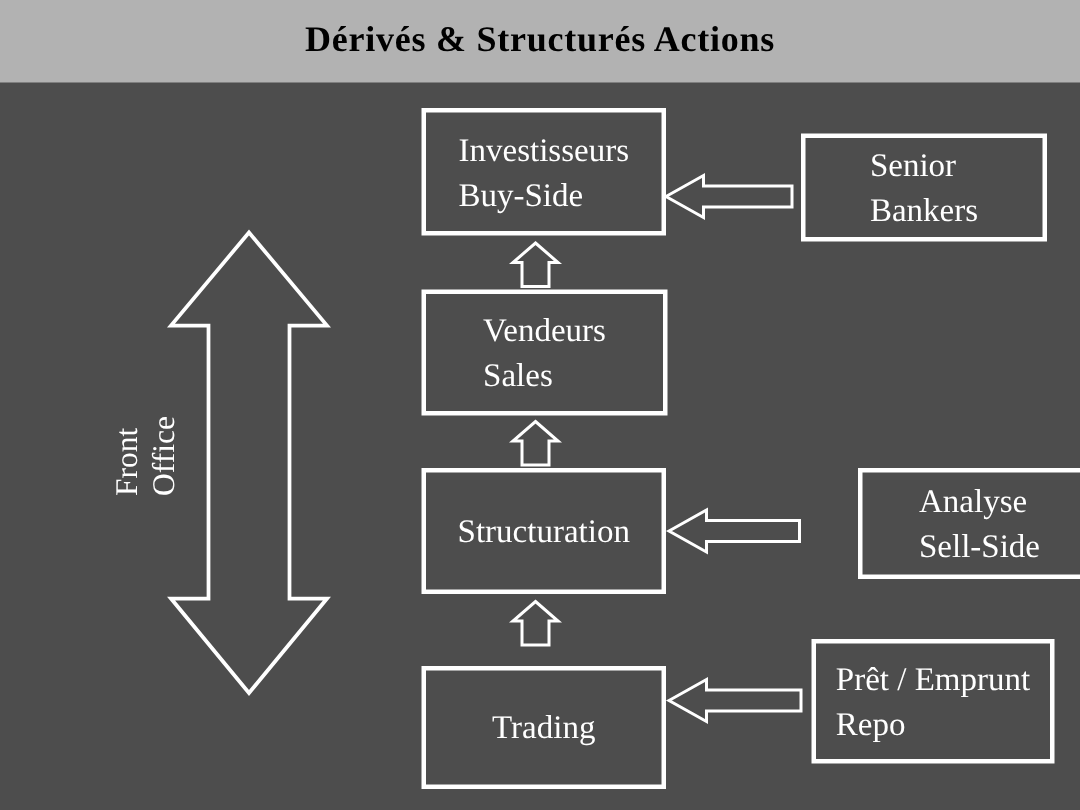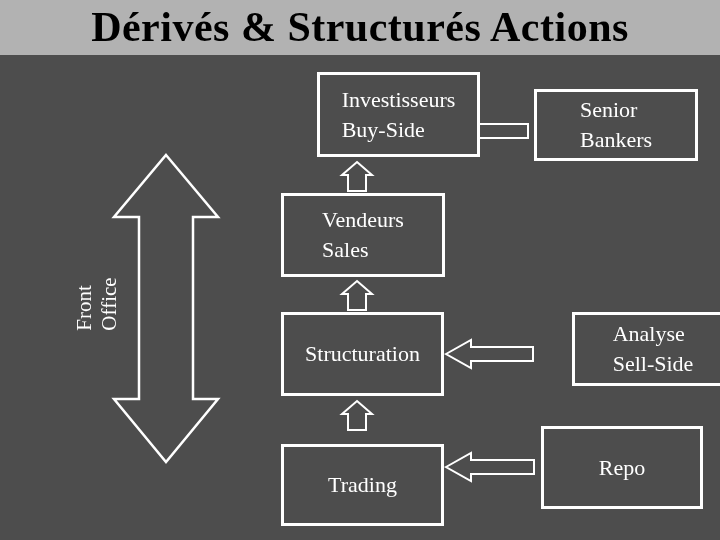--- a/index.html
+++ b/index.html
@@ -14,21 +14,21 @@
   .header-band {
     position: absolute;
     left: 0; top: 0;
     width: 720px; height: 55px;
     background: #b2b2b2;
   }
   .slide-title {
     width: 100%;
     text-align: center;
     line-height: 55px;
-    font-size: 42px;
+    font-size: 24px;
     font-weight: bold;
     color: #000000;
     letter-spacing: 0.5px;
     white-space: nowrap;
   }
   .arrow-layer {
     position: absolute;
     left: 0; top: 0;
     width: 720px; height: 540px;
     pointer-events: none;
@@ -44,21 +44,21 @@
     justify-content: center;
   }
   .dbox .box-text {
     font-size: 22px;
     line-height: 30px;
     text-align: left;
   }
   .dbox .box-text span { display: block; }
 
   
-  .box-investisseurs { left: 281px; top: 72px;  width: 163px; height: 85px; margin-left: 36px; }
+  .box-investisseurs { left: 281px; top: 72px;  width: 163px; height: 85px; }
   .box-vendeurs      { left: 281px; top: 193px; width: 164px; height: 84px; }
   .box-structuration { left: 281px; top: 312px; width: 163px; height: 84px; justify-content: center; }
   .box-trading       { left: 281px; top: 444px; width: 163px; height: 82px; }
   
   .box-senior        { left: 534px; top: 89px;  width: 164px; height: 72px; }
   .box-analyse       { left: 572px; top: 312px; width: 162px; height: 74px; }
   .box-pret          { left: 541px; top: 426px; width: 162px; height: 83px; }
 
   .front-office-label {
     position: absolute;
@@ -134,17 +134,18 @@
   </div>
 
   <div class="dbox box-trading">
     <div class="box-text">
       <span>Trading</span>
     </div>
   </div>
 
   <div class="dbox box-pret">
     <div class="box-text">
+      <span>Prêt / Emprunt</span>
       <span>Repo</span>
     </div>
   </div>
 
 </div>
 
 </body></html>

